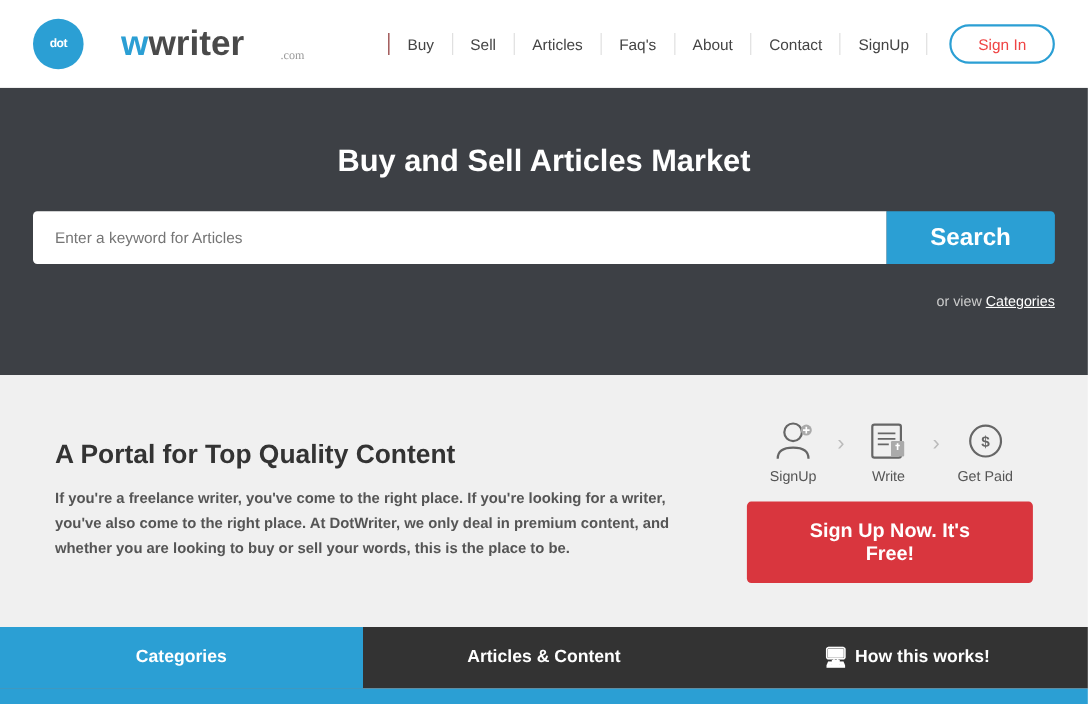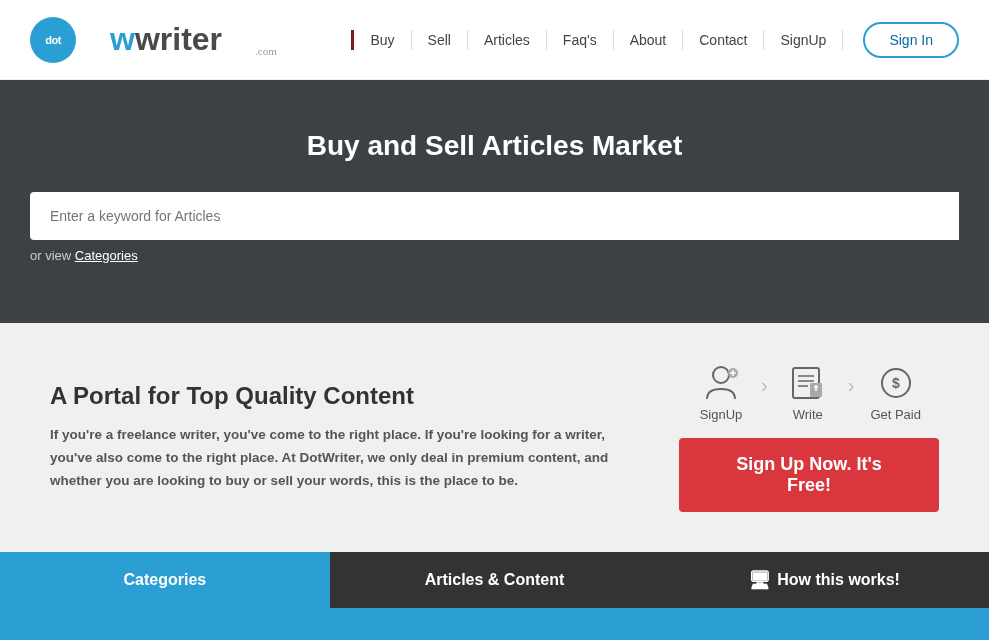--- a/index.html
+++ b/index.html
@@ -62,28 +62,28 @@
       padding: 0 16px;
       font-size: 14px;
       color: #444;
       cursor: pointer;
       border-right: 1px solid #ddd;
       height: 20px;
       display: flex;
       align-items: center;
     }
     .nav-item:first-child {
-      border-left: 3px solid #7f1d1d;
+      border-left: 1px solid #7f1d1d;
     }
     .btn-signin {
       margin-left: 20px;
       border: 2px solid #2b9fd4;
       border-radius: 25px;
       padding: 8px 24px;
-      color: #0369a1;
+      color: #ef4444;
       font-size: 14px;
       background: #fff;
       cursor: pointer;
       font-weight: 500;
     }
 
     
     .hero {
       background: #3d4045;
       padding: 50px 30px 60px;
@@ -113,23 +113,23 @@
       background: #2b9fd4;
       color: #fff;
       border: none;
       padding: 0 40px;
       font-size: 22px;
       font-weight: bold;
       border-radius: 0 4px 4px 0;
       cursor: pointer;
     }
     .view-categories {
-      text-align: left;
+      text-align: right;
       max-width: 940px;
-      margin: 8px auto 0;
+      margin: 26px auto 0;
       color: #ccc;
       font-size: 13px;
     }
     .view-categories a {
       color: #fff;
       text-decoration: underline;
       cursor: pointer;
     }
 
     
@@ -258,20 +258,21 @@
     <div class="nav-item">SignUp</div>
   </nav>
 
   <button class="btn-signin">Sign In</button>
 </header>
 
 <section class="hero">
   <h1>Buy and Sell Articles Market</h1>
   <div class="search-row">
     <input class="search-input" type="text" placeholder="Enter a keyword for Articles" style="">
+    <button class="search-btn">Search</button>
   </div>
   <div class="view-categories">
     <span>or view</span>
     <a>Categories</a>
   </div>
 </section>
 
 <section class="portal-section">
   <div class="portal-text">
     <h2>A Portal for Top Quality Content</h2>

